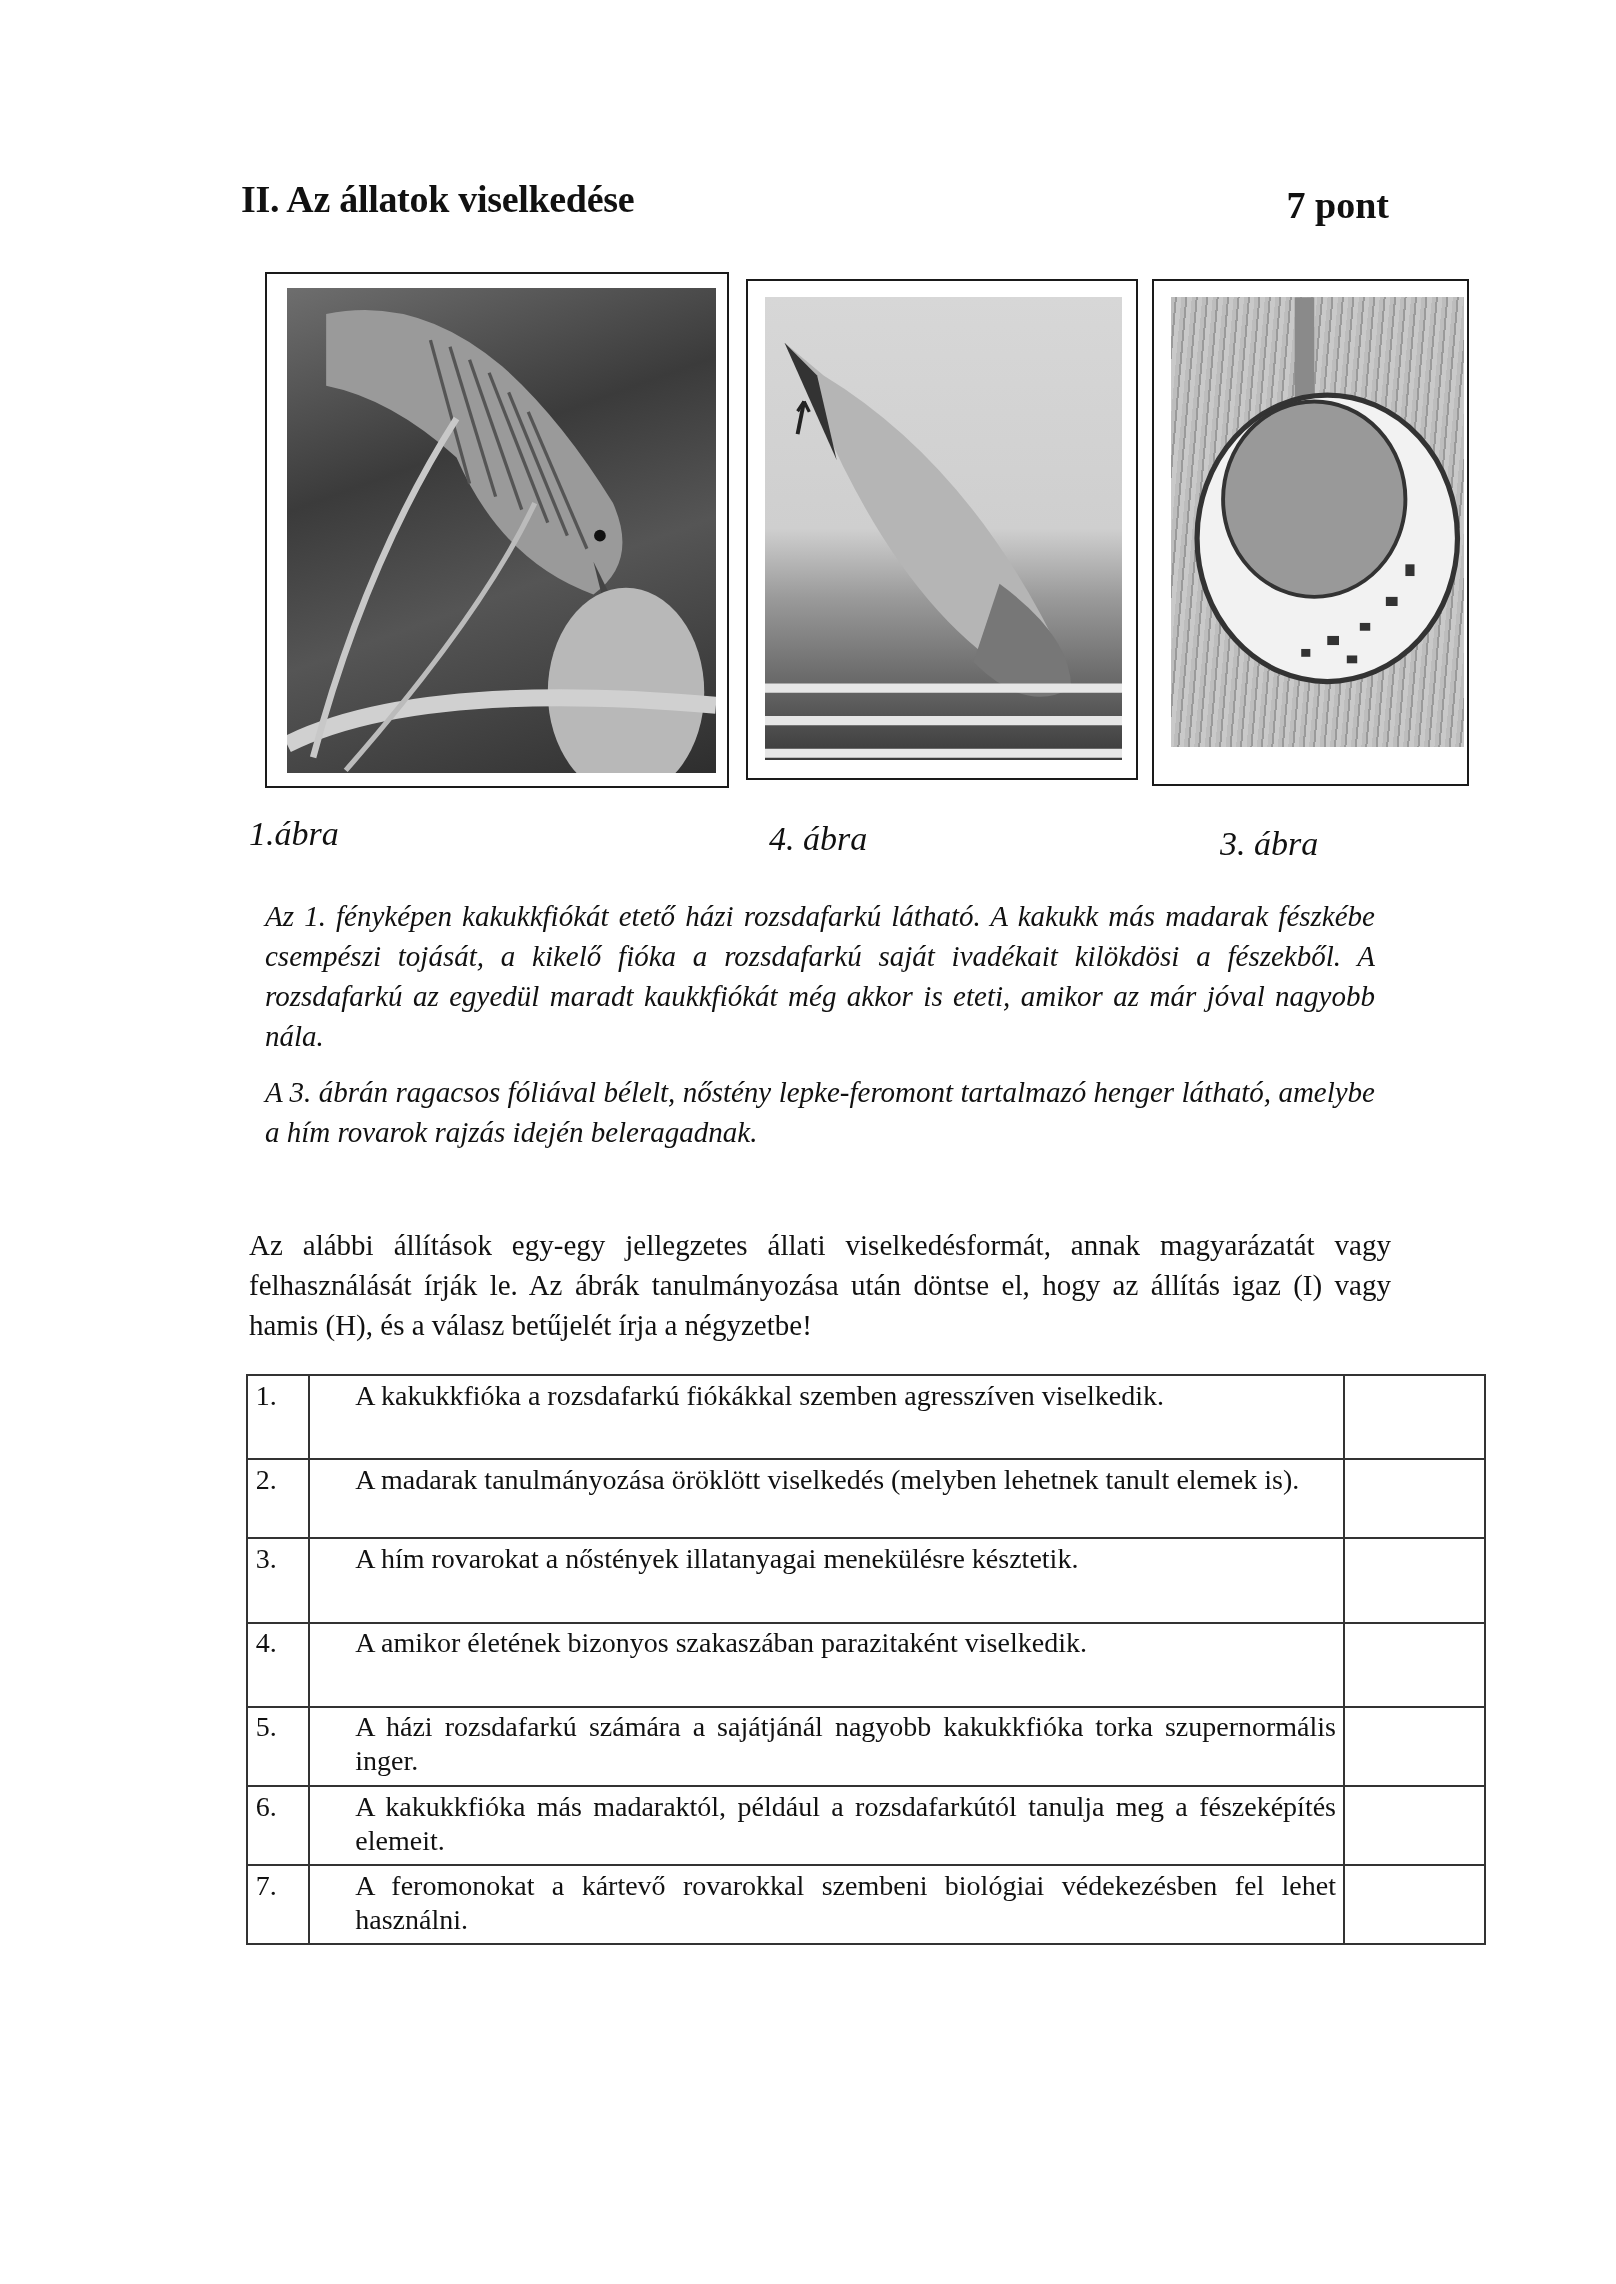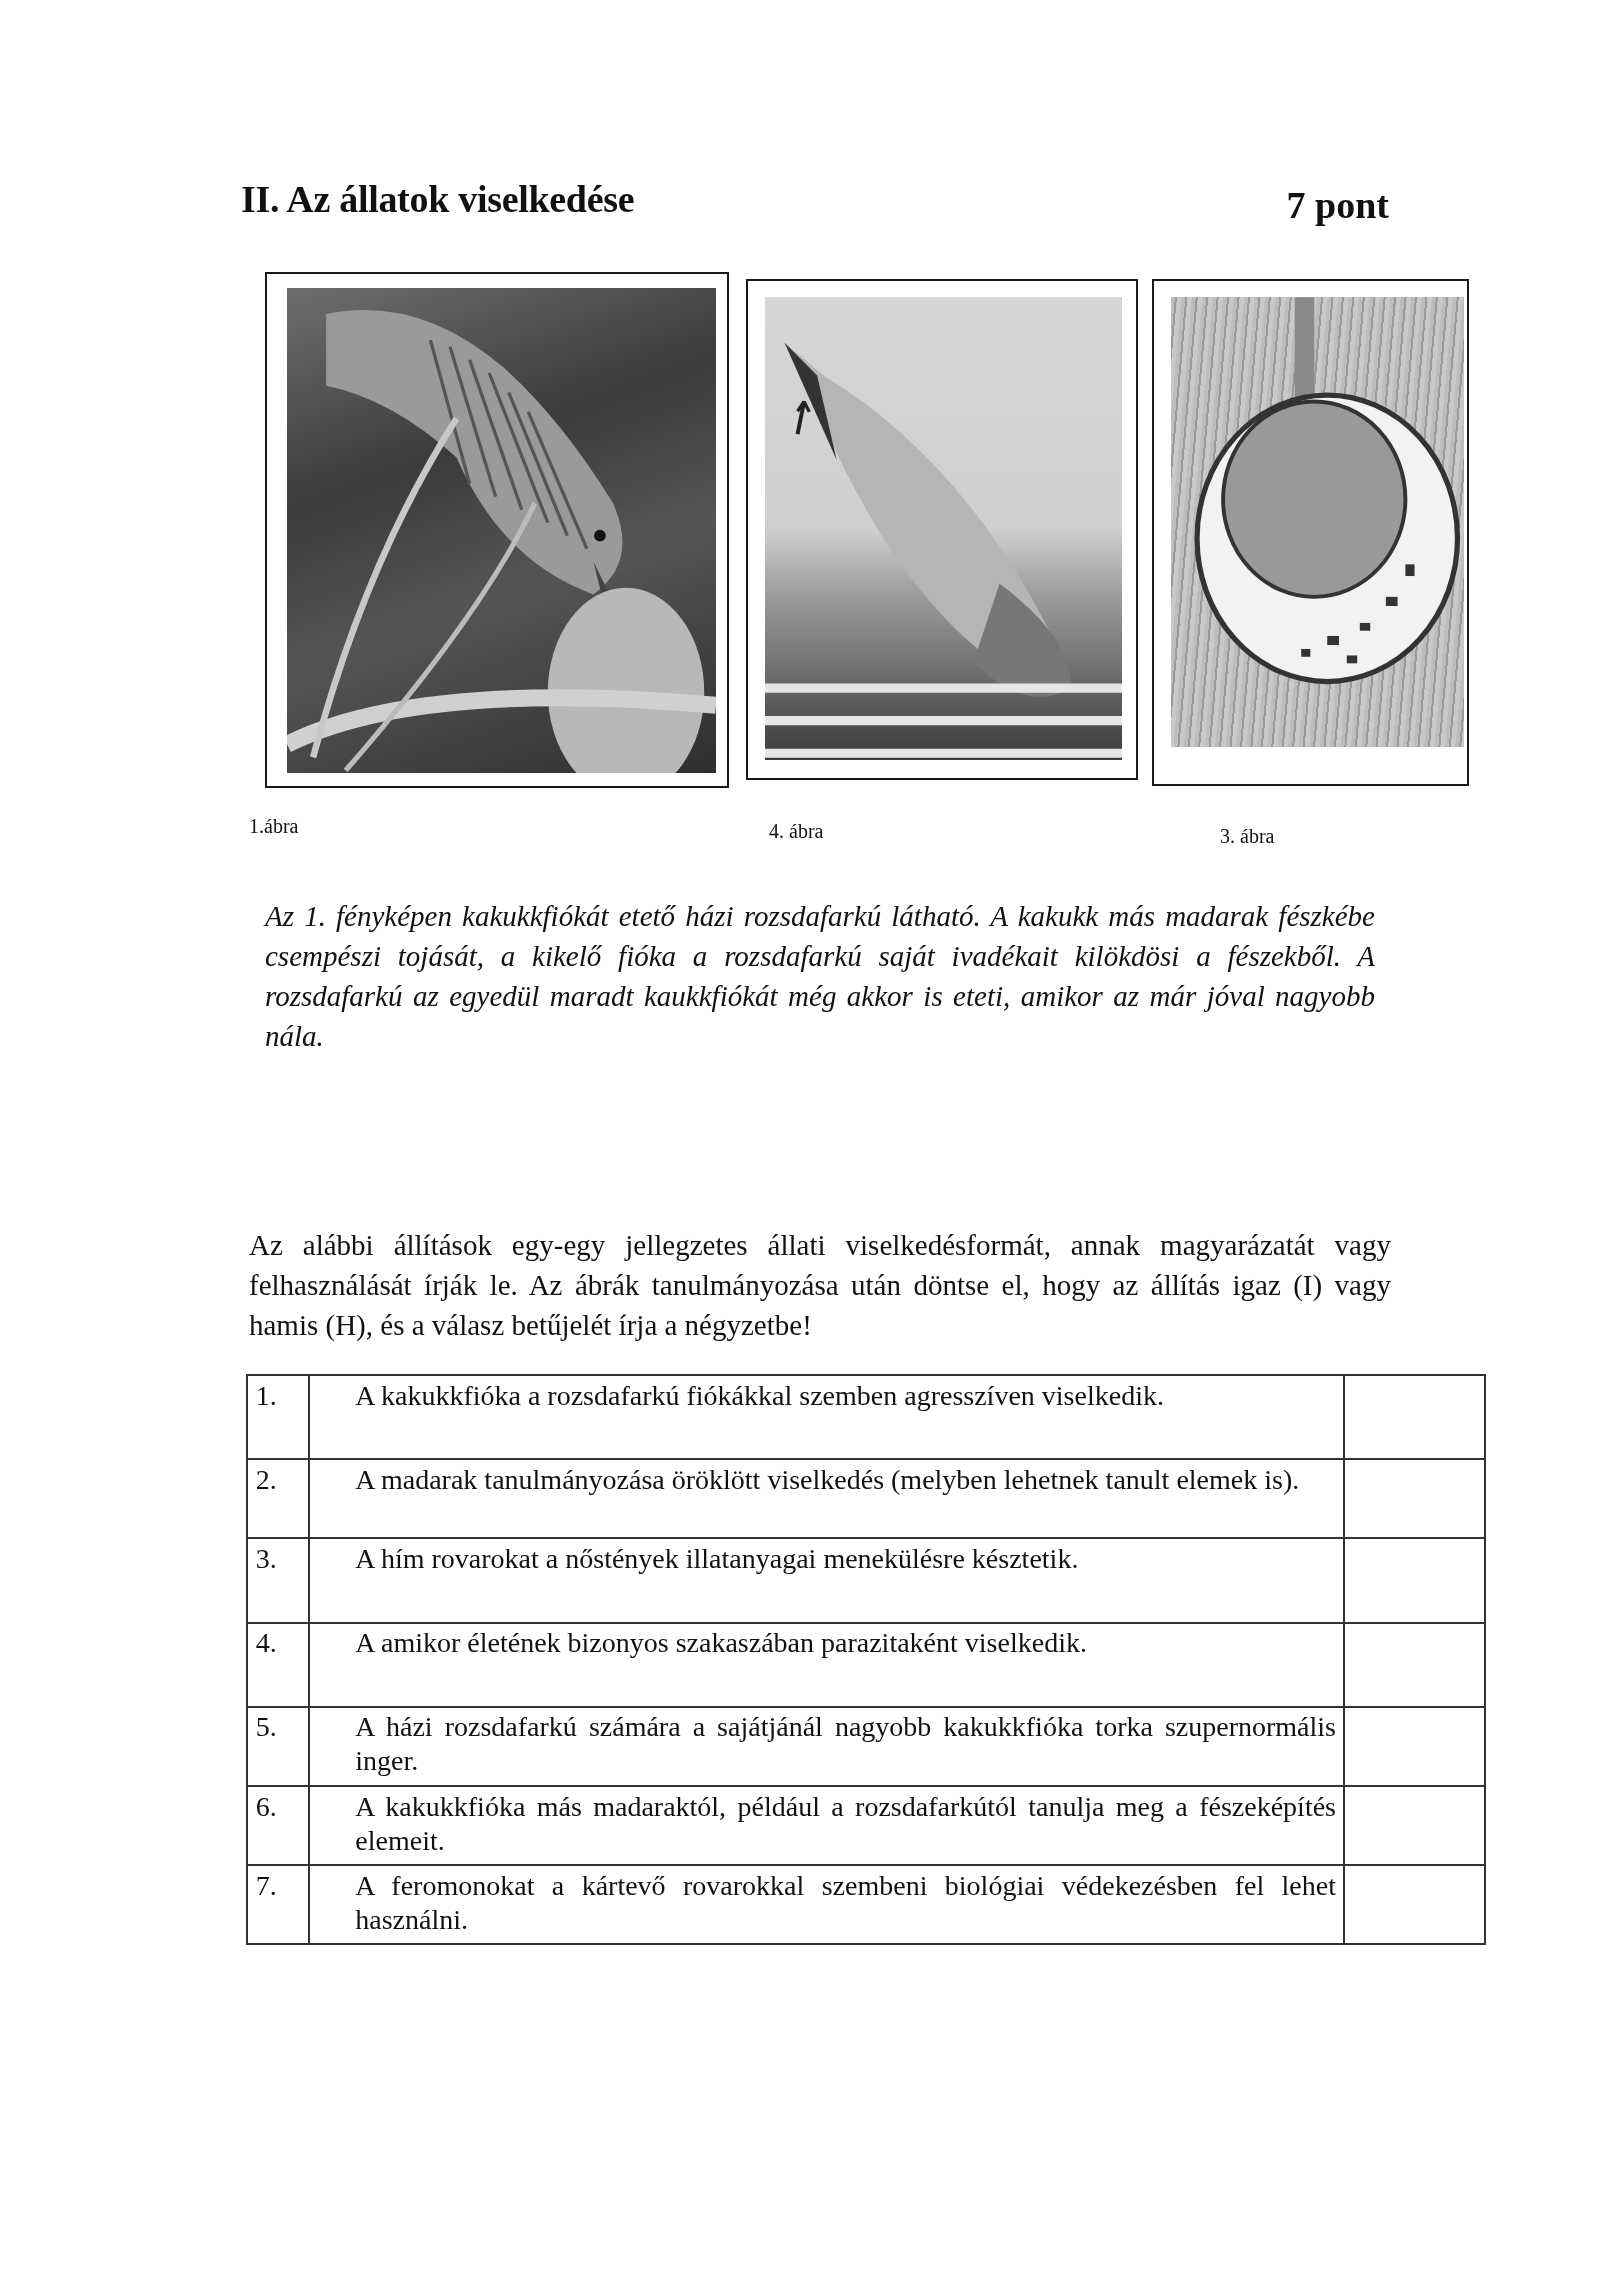--- a/index.html
+++ b/index.html
@@ -8,21 +8,21 @@
   #title { left:241px; top:177px; font-size:38px; font-weight:bold; letter-spacing:-0.3px; }
   #points { left:1278px; top:183px; font-size:38px; font-weight:bold; width:111px; text-align:right; }
   .figbox { position:absolute; border:2.6px solid #1a1a1a; background:#fff; box-sizing:border-box; }
   #fig1 { left:265px; top:272px; width:464px; height:516px; }
   #fig2 { left:746px; top:279px; width:392px; height:501px; }
   #fig3 { left:1152px; top:279px; width:317px; height:507px; }
   .fig-inner { position:absolute; overflow:hidden; }
   #fig1 .fig-inner { left:19.6px; top:14.3px; width:429px; height:485px; background:linear-gradient(160deg,#6e6e6e 0%,#3b3b3b 35%,#555 60%,#2e2e2e 100%); }
   #fig2 .fig-inner { left:17px; top:15.6px; width:357px; height:463px; background:linear-gradient(180deg,#d7d7d7 0%,#cfcfcf 50%,#9a9a9a 65%,#3a3a3a 100%); }
   #fig3 .fig-inner { left:17px; top:15.6px; width:293px; height:450px; background:repeating-linear-gradient(95deg,#bdbdbd 0 3.9px,#9a9a9a 3.9px 5.9px,#c9c9c9 5.9px 10.4px); }
-  .caption { position:absolute; font-size:20px; }
+  .caption { position:absolute; font-style:italic; font-size:34px; }
   #cap1 { left:249px; top:815px; }
   #cap2 { left:769px; top:820px; }
   #cap3 { left:1220px; top:825px; }
   #desc { left:249px; top:880px; width:1142px; font-style:italic; font-size:29px; line-height:40px; text-align:justify; }
   #desc p { margin:16px; }
   #instr { left:249px; top:1225px; width:1142px; font-size:29px; line-height:40px; text-align:justify; }
   #qtable { position:absolute; left:246px; top:1374px; width:1240px; border-collapse:collapse; font-size:28px; }
   #qtable td { border:2px solid #333; vertical-align:top; padding:2.6px 6.5px 2.6px 9px; line-height:34px; }
   #qtable td.num { width:46px; padding-left:7.8px; }
   #qtable td.ans { width:124px; }
@@ -91,20 +91,21 @@
     </svg>
   </div>
 </div>
 
 <div id="cap1" class="caption">1.ábra</div>
 <div id="cap2" class="caption">4. ábra</div>
 <div id="cap3" class="caption">3. ábra</div>
 
 <div id="desc" class="abs">
   <p>Az 1. fényképen kakukkfiókát etető házi rozsdafarkú látható. A kakukk más madarak fészkébe csempészi tojását, a kikelő fióka a rozsdafarkú saját ivadékait kilökdösi a fészekből. A rozsdafarkú az egyedül maradt kaukkfiókát még akkor is eteti, amikor az már jóval nagyobb nála.</p>
+  <p>A 3. ábrán ragacsos fóliával bélelt, nőstény lepke-feromont tartalmazó henger látható, amelybe a hím rovarok rajzás idején beleragadnak.</p>
 </div>
 
 <div id="instr" class="abs">Az alábbi állítások egy-egy jellegzetes állati viselkedésformát, annak magyarázatát vagy felhasználását írják le. Az ábrák tanulmányozása után döntse el, hogy az állítás igaz (I) vagy hamis (H), és a válasz betűjelét írja a négyzetbe!</div>
 
 <table id="qtable">
   <tbody>
       <tr class="r1">
     <td class="num">1.</td>
     <td class="stmt">A kakukkfióka a rozsdafarkú fiókákkal szemben agresszíven viselkedik.</td>
     <td class="ans"></td>

